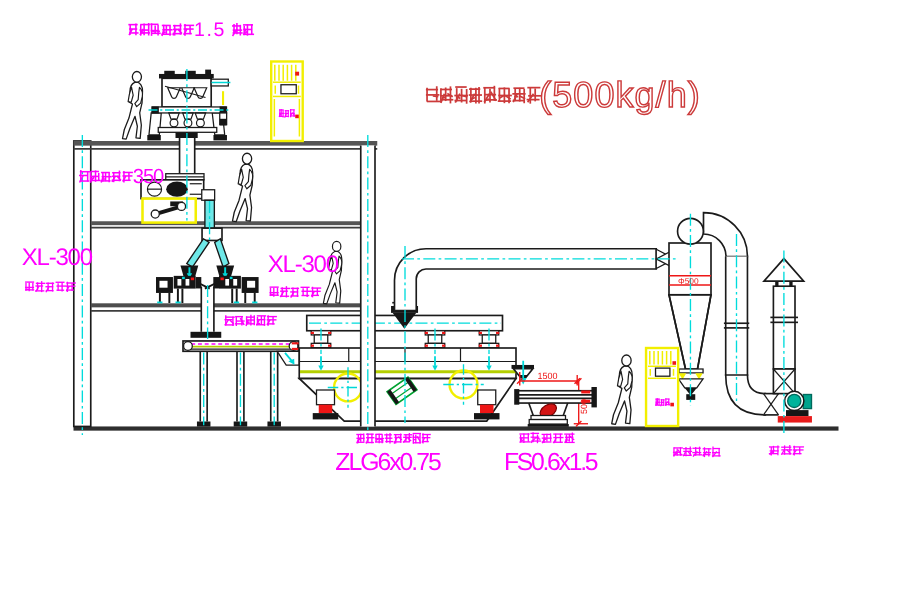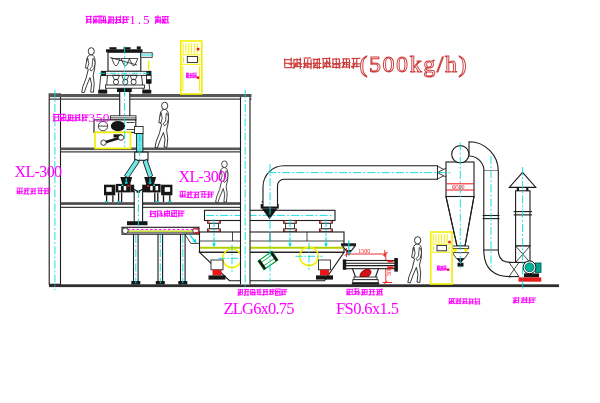--- a/index.html
+++ b/index.html
@@ -1,17 +1,17 @@
 <!DOCTYPE html>
 <html><head>
 <meta charset="utf-8">
 <style>
   html,body{margin:0;padding:0;background:#ffffff;}
   #stage{position:relative;width:600px;height:403px;background:#ffffff;overflow:hidden;
-         font-family:Liberation Serif, serif;}
+         font-family:Liberation Sans, sans-serif;}
   svg{display:block;}
   .ln{stroke:#1b1b1b;stroke-width:1.1;fill:none;}
   .thin{stroke:#1b1b1b;stroke-width:0.8;fill:none;}
   .wfill{fill:#ffffff;stroke:#1b1b1b;stroke-width:1.1;}
   .wthin{fill:#ffffff;stroke:#1b1b1b;stroke-width:0.85;}
   .blk{fill:#161616;stroke:none;}
   .cl{stroke:#00dcdc;stroke-width:0.9;fill:none;stroke-dasharray:8 2.2 1.8 2.2;}
   .cyan{stroke:#00d8d8;fill:none;}
   .cyanfill{fill:#6ee8e8;stroke:#161616;stroke-width:0.9;}
   .ylw{stroke:#f2ef00;fill:none;}

